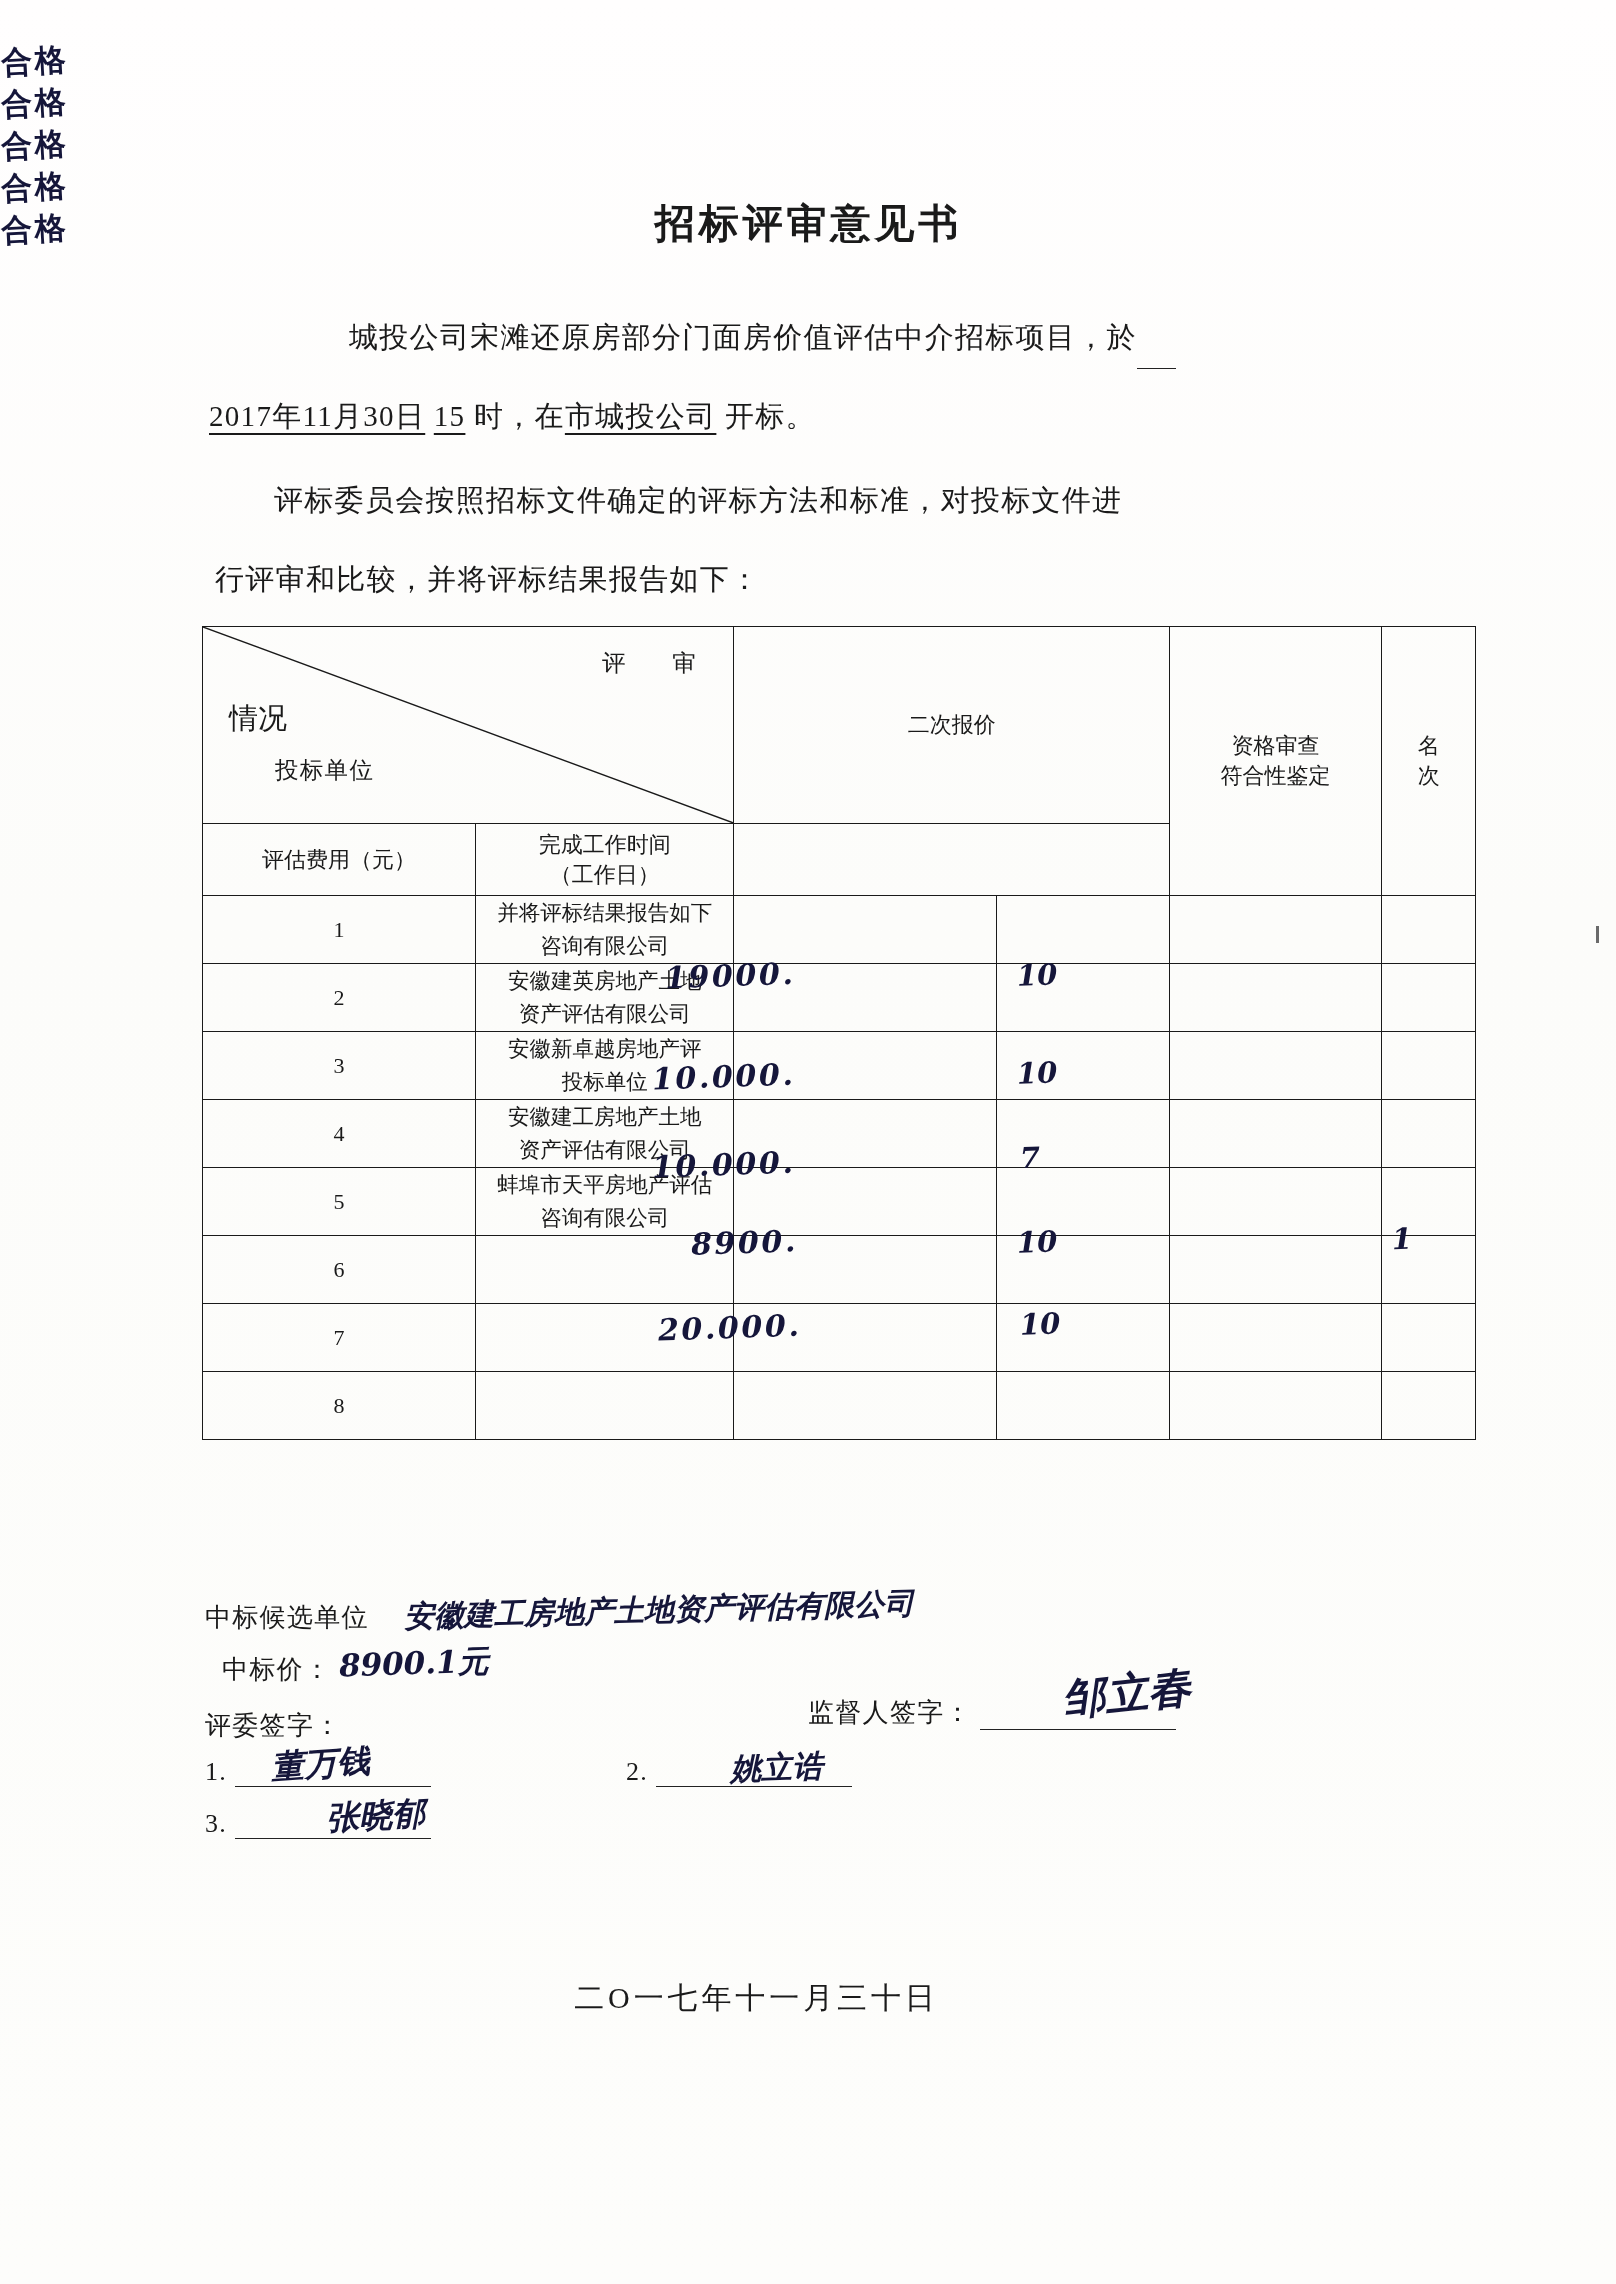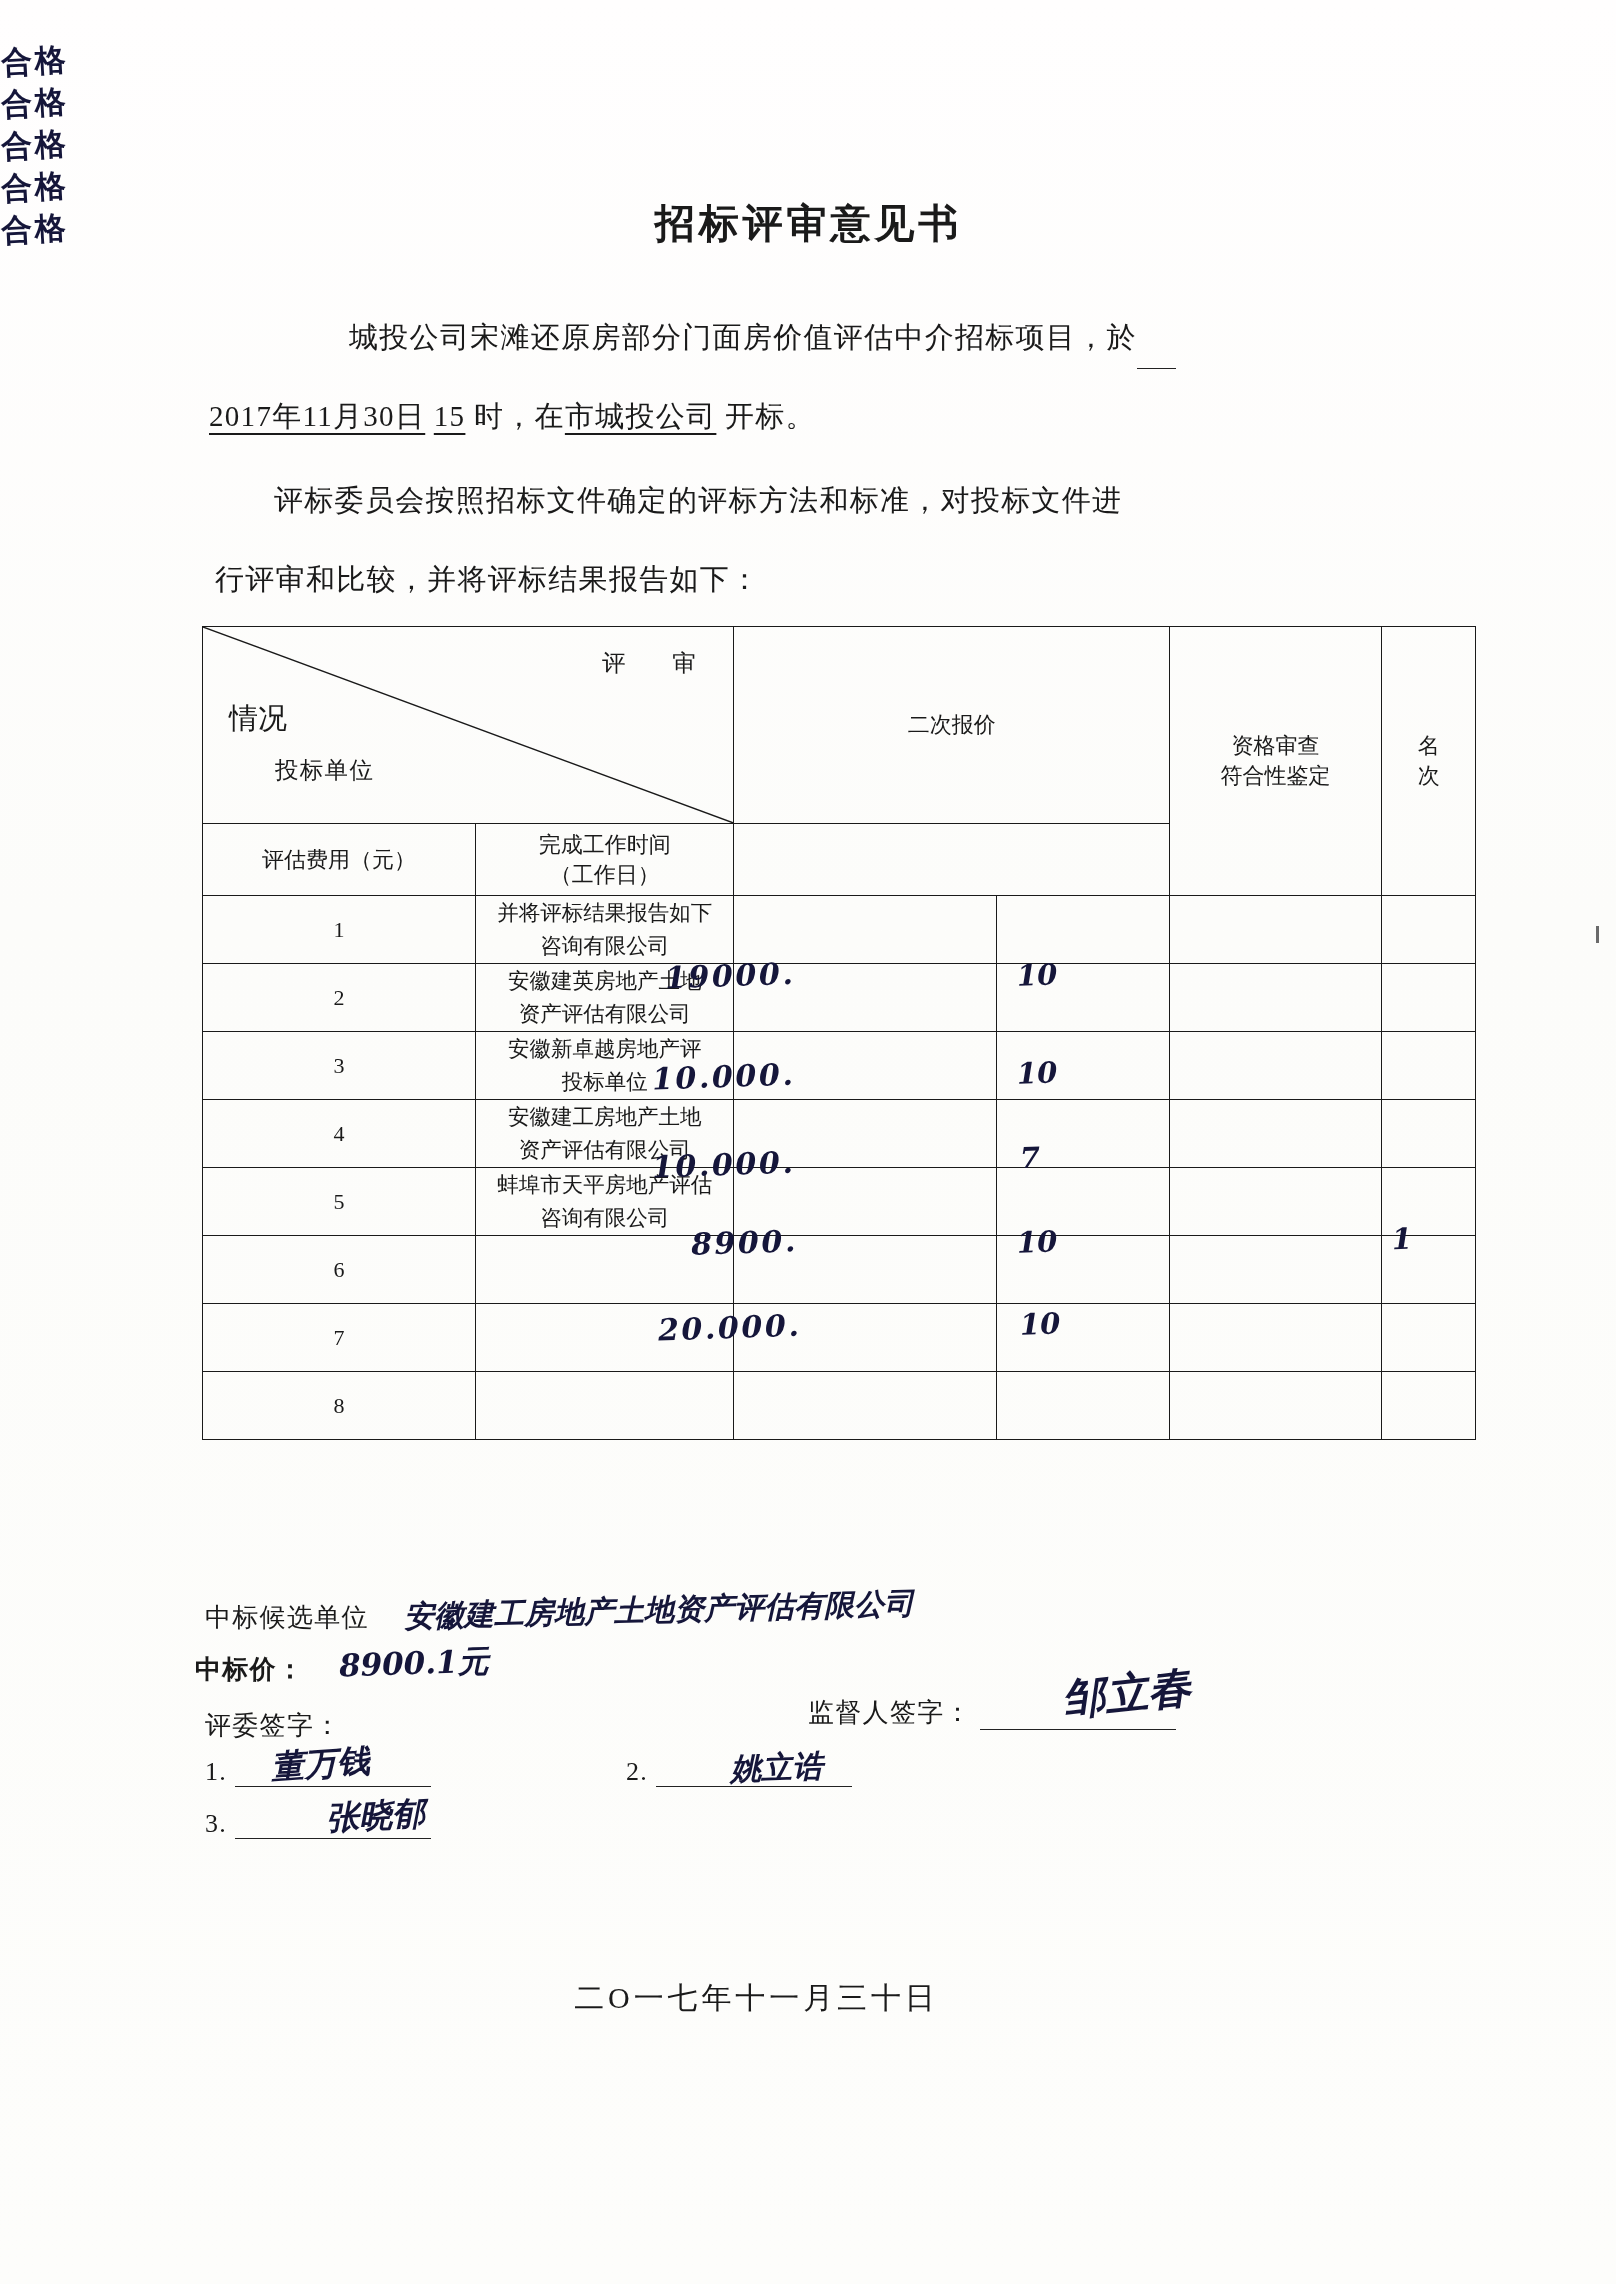--- a/index.html
+++ b/index.html
@@ -146,21 +146,21 @@
   }
   .hand-rank { font-size: 29px; }
 
   
   .foot {
     position: absolute;
     font-size: 26px;
     letter-spacing: 1.3px;
   }
   .f-cand { top: 1600px; left: 205px; }
-  .f-price { top: 1652px; left: 195px; font-weight: bold; }
+  .f-price { top: 1652px; left: 222px; }
   .f-sign { top: 1708px; left: 205px; }
   .f-sup { top: 1695px; left: 808px; text-align: right; }
   .f-n1 { top: 1757px; left: 205px; }
   .f-n2 { top: 1757px; left: 626px; }
   .f-n3 { top: 1809px; left: 205px; }
 
   .sigline {
     display: inline-block;
     border-bottom: 1.3px solid #222;
     min-width: 196px;

